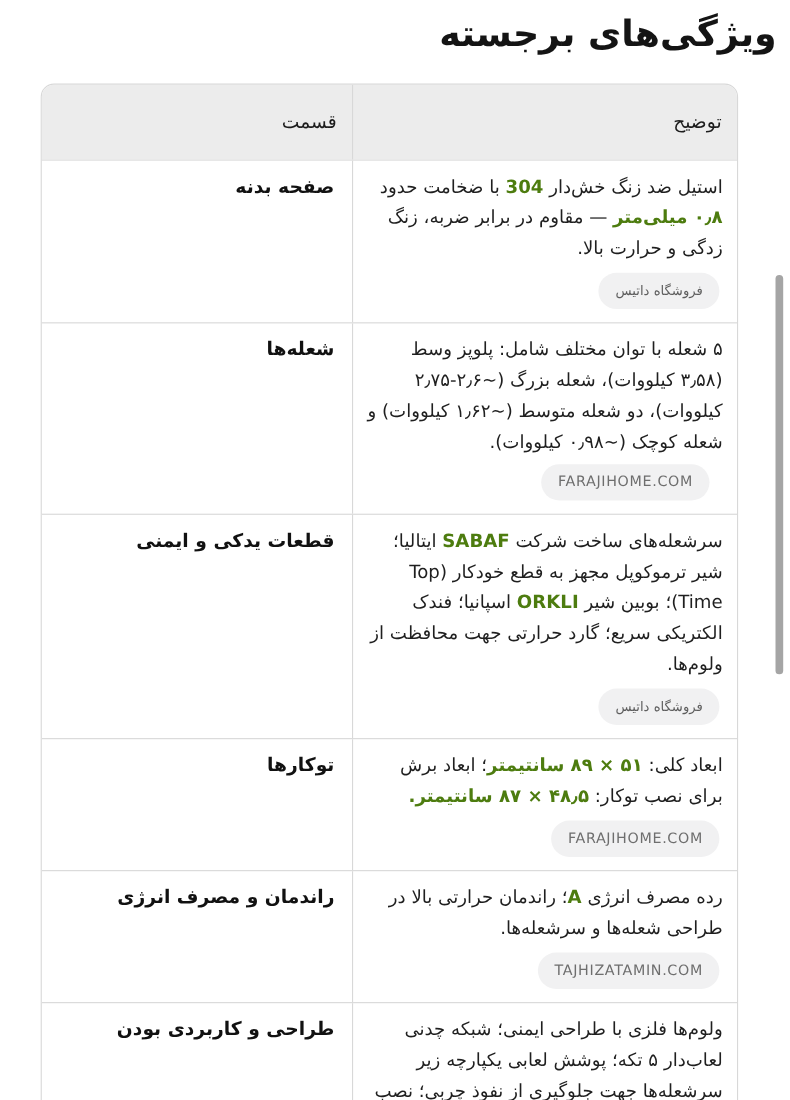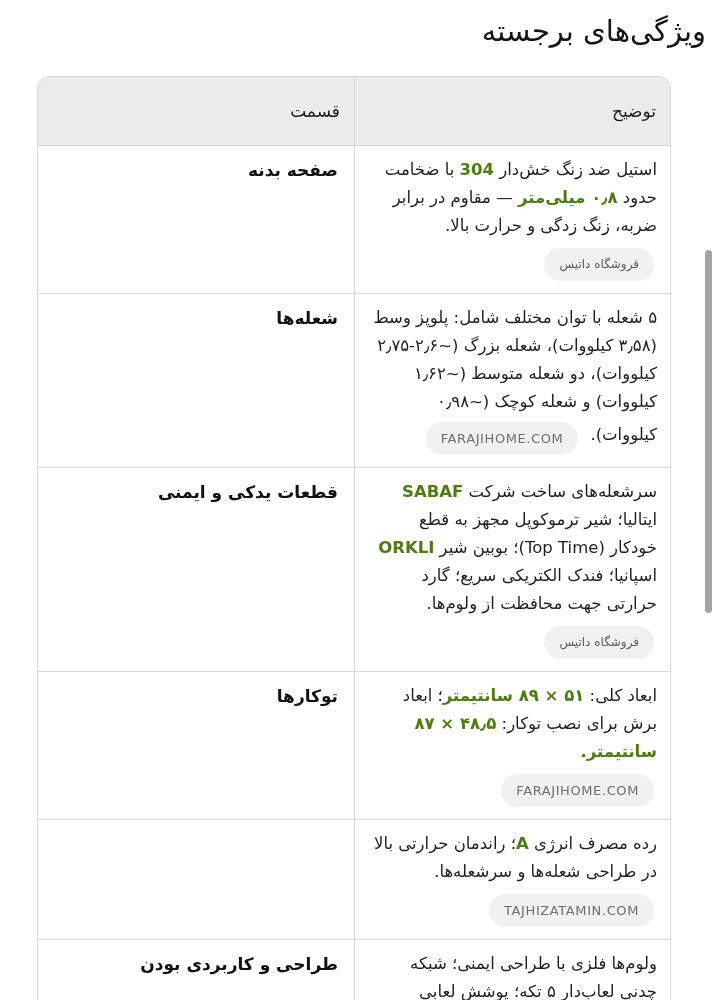--- a/index.html
+++ b/index.html
@@ -5,22 +5,22 @@
   html, body {
     margin: 0; padding: 0;
     width: 718px; height: 1000px;
     overflow: hidden;
     background: #ffffff;
     font-family: "DejaVu Sans", sans-serif;
     color: #1c1c1c;
     direction: rtl;
   }
   .page-title {
-    font-size: 29px;
-    font-weight: normal;
+    font-size: 33px;
+    font-weight: bold;
     line-height: 42px;
     margin: 10px 12px 24px 0;
     text-align: right;
     color: #141414;
   }
   .features-table {
     margin: 0 47px 0 37px;
     border: 1px solid #d8d8d8;
     border-radius: 12px;
     overflow: hidden;
@@ -30,21 +30,21 @@
     display: flex;
     background: #ececec;
   }
   .th {
     font-size: 17px;
     line-height: 26px;
     padding: 21px 14px;
     color: #1c1c1c;
   }
   .col-desc {
-    width: 316px;
+    width: 350px;
     box-sizing: border-box;
     border-left: 1px solid #d8d8d8;
   }
   .col-part { flex: 1; box-sizing: border-box; }
   .row {
     display: flex;
     border-top: 1px solid #d8d8d8;
     background: #fff;
   }
   .td-desc {
@@ -112,20 +112,21 @@
       <div class="row">
         <div class="td-desc col-desc"><span>سرشعله‌های ساخت شرکت </span><b>SABAF</b><span> ایتالیا؛ شیر ترموکوپل مجهز به قطع خودکار (Top Time)؛ بوبین شیر </span><b>ORKLI</b><span> اسپانیا؛ فندک الکتریکی سریع؛ گارد حرارتی جهت محافظت از ولوم‌ها.</span><div class="badge-line"><span class="badge">فروشگاه داتیس</span></div></div>
         <div class="td-part col-part">قطعات یدکی و ایمنی</div>
       </div>
       <div class="row">
         <div class="td-desc col-desc"><span>ابعاد کلی: </span><b>۵۱ × ۸۹ سانتیمتر</b><span>؛ ابعاد برش برای نصب توکار: </span><b>۴۸٫۵ × ۸۷ سانتیمتر.</b><div class="badge-line"><span class="badge latin">FARAJIHOME.COM</span></div></div>
         <div class="td-part col-part">توکار‌ها</div>
       </div>
       <div class="row">
         <div class="td-desc col-desc"><span>رده مصرف انرژی </span><b>A</b><span>؛ راندمان حرارتی بالا در طراحی شعله‌ها و سرشعله‌ها.</span><div class="badge-line"><span class="badge latin">TAJHIZATAMIN.COM</span></div></div>
+        <div class="td-part col-part">راندمان و مصرف انرژی</div>
       </div>
       <div class="row">
         <div class="td-desc col-desc"><span>ولوم‌ها فلزی با طراحی ایمنی؛ شبکه چدنی لعاب‌دار ۵ تکه؛ پوشش لعابی یکپارچه زیر سرشعله‌ها جهت جلوگیری از نفوذ چربی؛ نصب آسان و نگهداری ساده.</span></div>
         <div class="td-part col-part">طراحی و کاربردی بودن</div>
       </div>
     </div>
 </div>
 
 <div class="scroll-thumb"></div>
 

